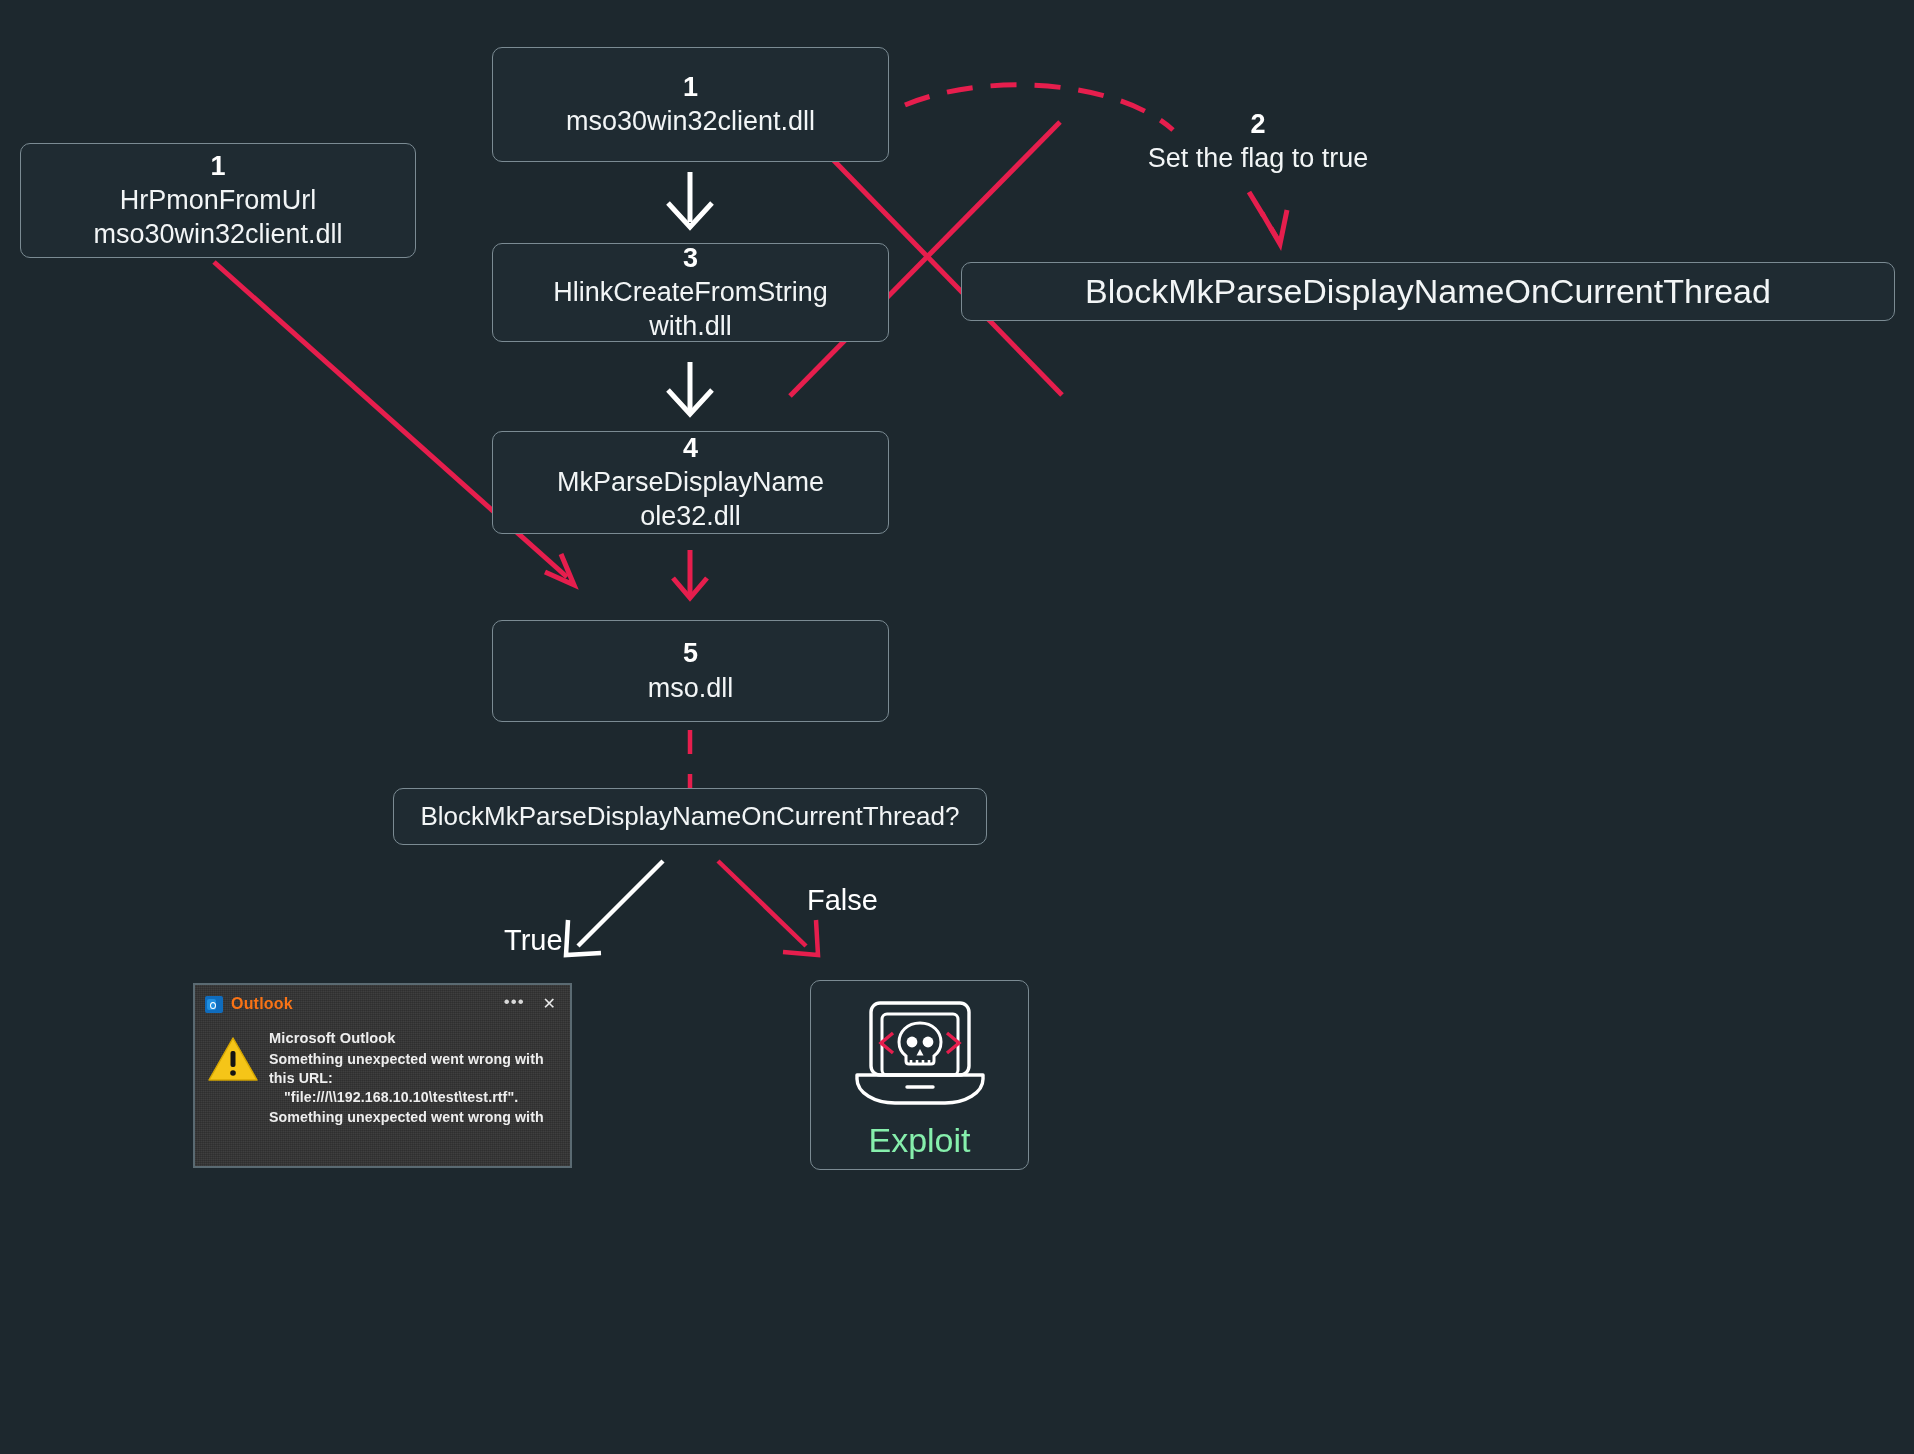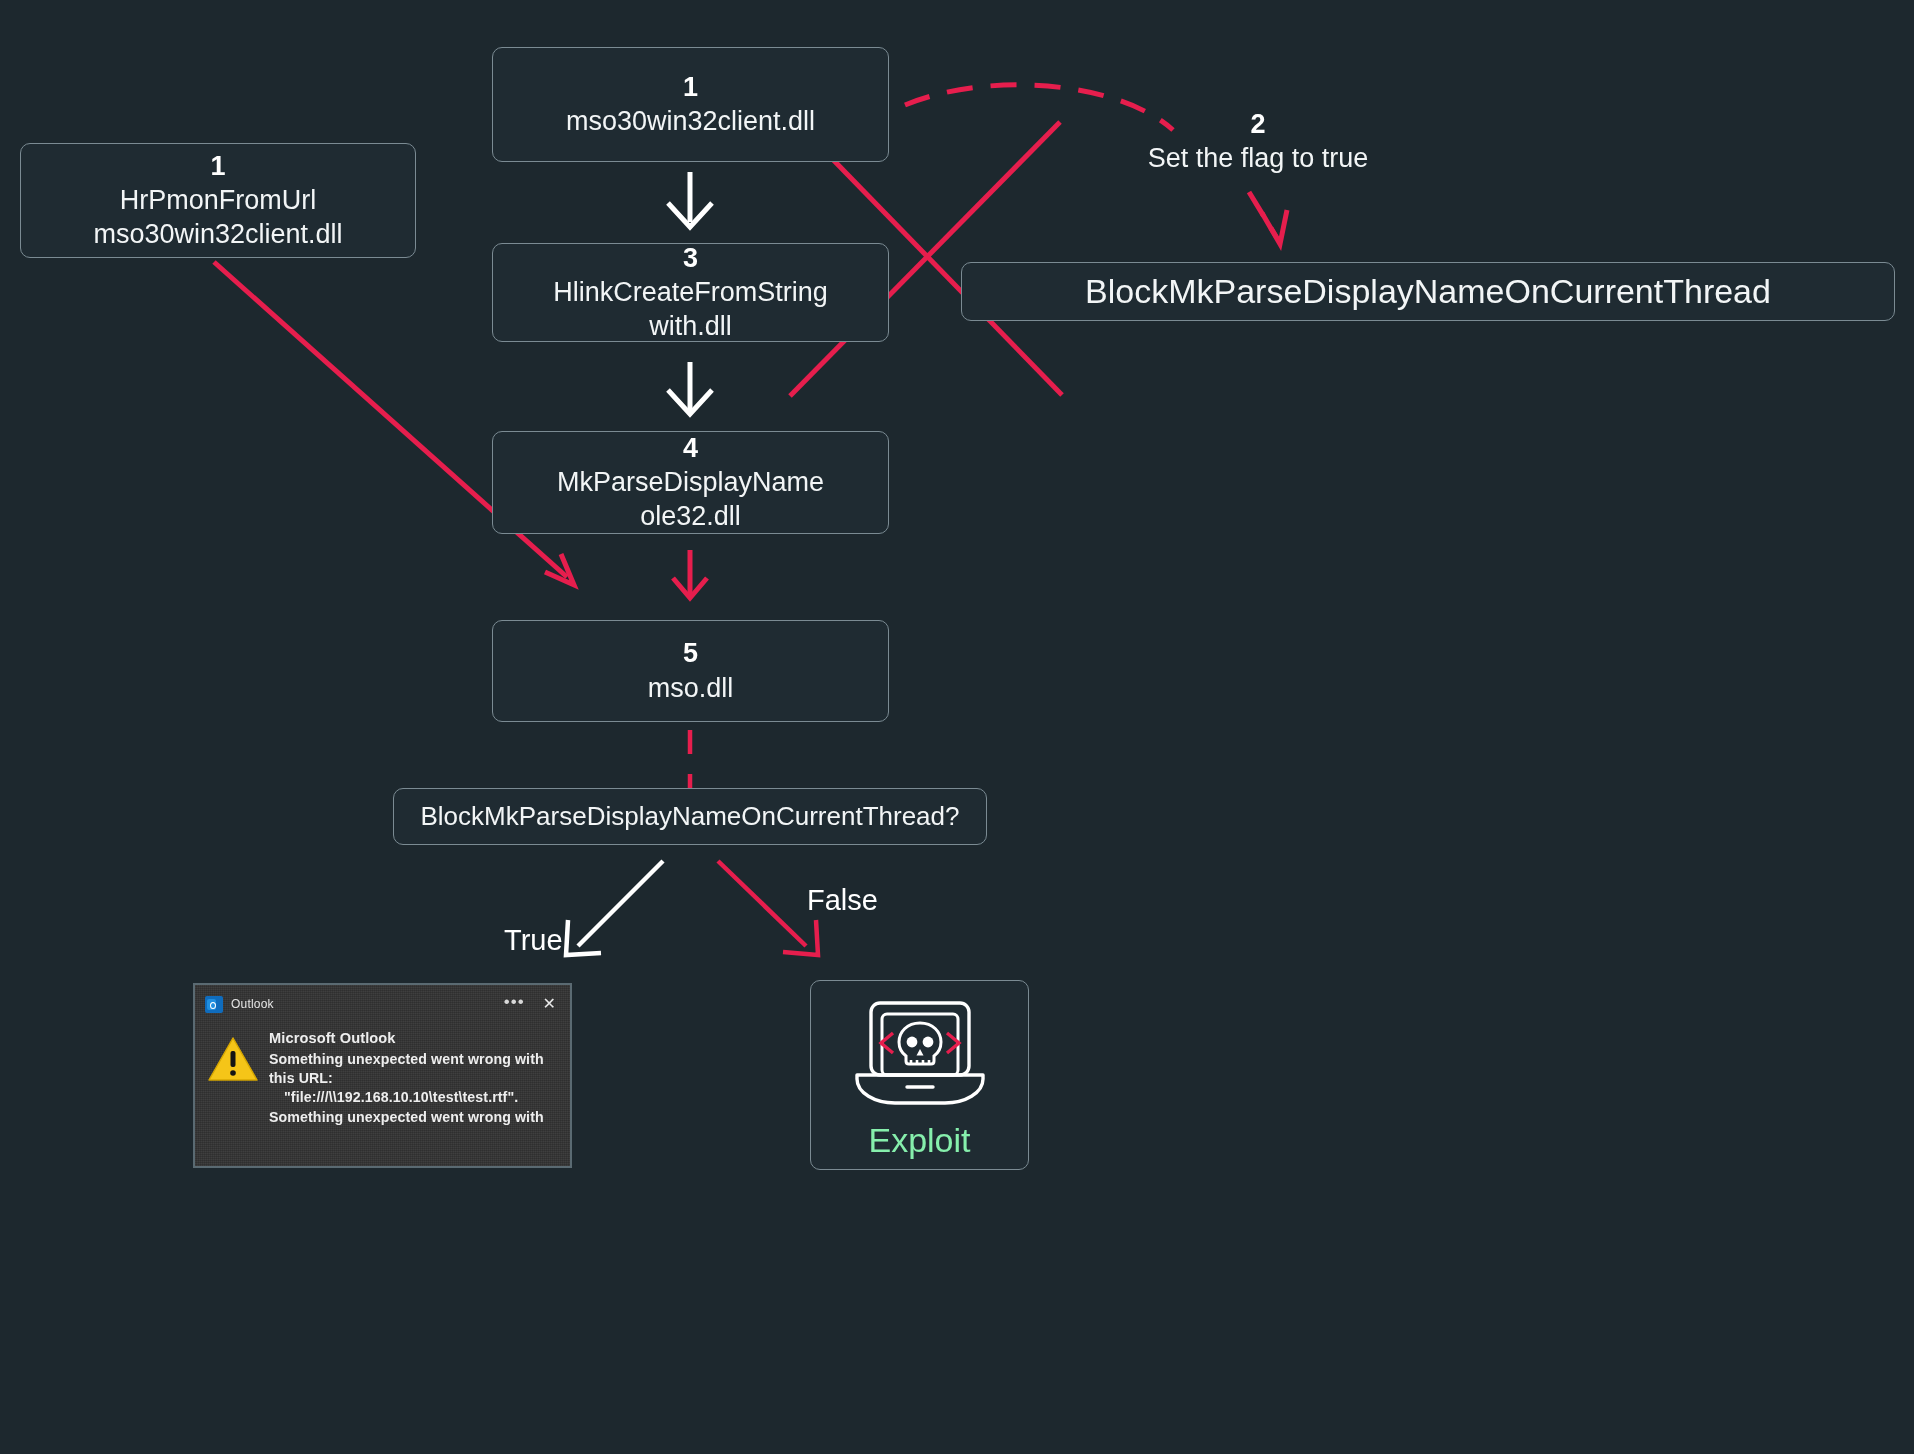--- a/index.html
+++ b/index.html
@@ -103,21 +103,21 @@
     background:#0f6cbd;border-radius:2px;
   }
   .ol-logo:after{
     content:"";position:absolute;left:2px;top:3px;width:9px;height:11px;
     background:#1f8fe0;border-radius:2px;
   }
   .ol-logo:before{
     content:"";position:absolute;left:4.5px;top:6px;width:4px;height:5px;
     border:1.5px solid #ffffff;border-radius:50%;z-index:2;
   }
-  .toast-title{font-size:12px;font-weight:normal;color:#e5e5e5;letter-spacing:0.2px;}
+  .toast-title{font-size:16px;font-weight:bold;color:#f97316;letter-spacing:0.2px;}
   .toast-spacer{flex:1;}
   .toast-dots{font-size:17px;color:#d8d8d8;letter-spacing:1px;line-height:10px;padding-bottom:5px;}
   .toast-close{font-size:16px;color:#e8e8e8;padding:0 6px 0 10px;line-height:14px;}
   .toast-body{display:flex;padding:10px 8px 0 12px;gap:10px;}
   .warn-tri{
     width:52px;height:48px;flex:none;margin-top:6px;position:relative;
   }
   .toast-text{font-size:14.2px;line-height:1.36;color:#eeeeee;font-weight:bold;letter-spacing:0.1px;}
   .toast-text .t-head{font-size:14.6px;margin-bottom:1px;}
   .toast-text .t-url{padding-left:15px;}

